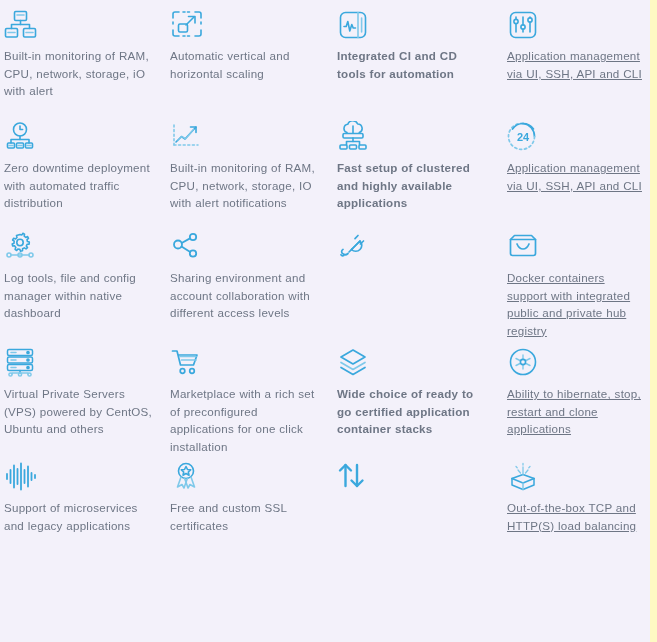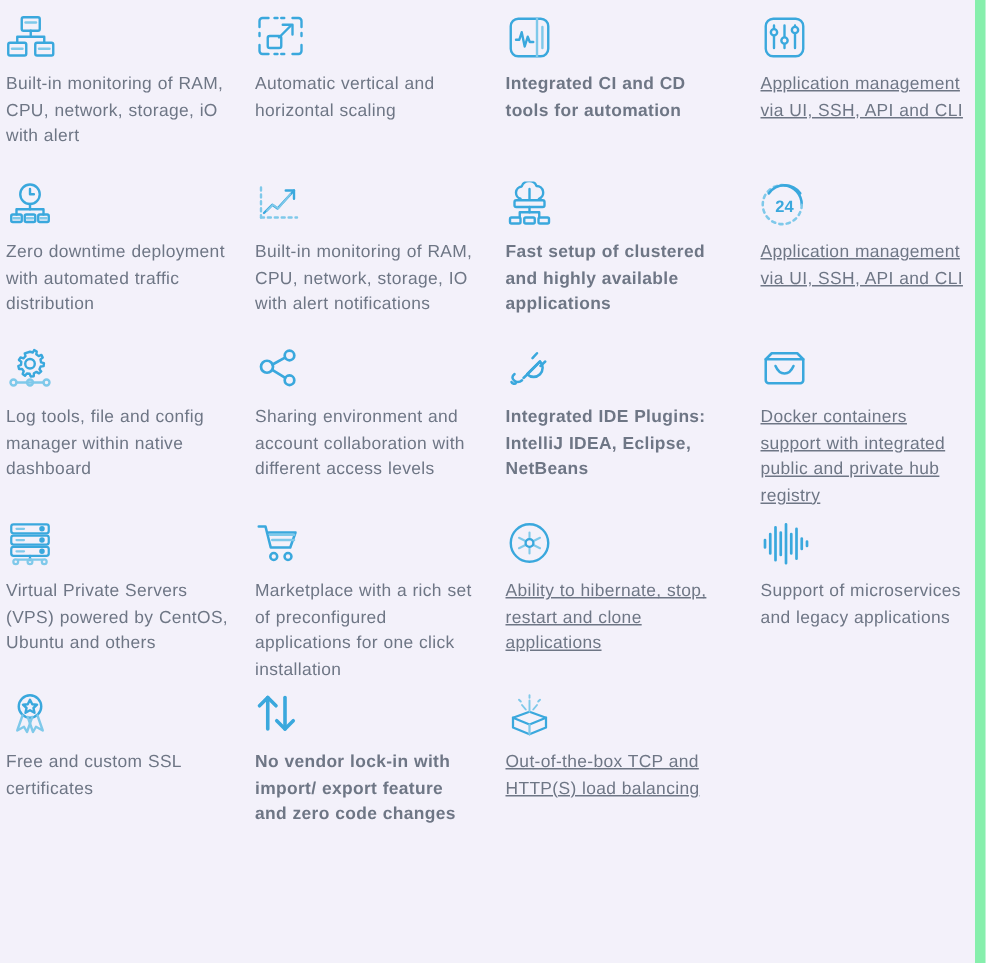--- a/index.html
+++ b/index.html
@@ -10,21 +10,21 @@
     width: 657px;
     height: 642px;
     background: #ffffff;
     font-family: "Liberation Sans", sans-serif;
     overflow: hidden;
   }
   #root {
     position: relative;
     width: 657px;
     height: 642px;
-    background: #86efac;
+    background: #fef9c3;
   }
   #panel {
     position: absolute;
     left: 0;
     top: 0;
     width: 650px;
     height: 642px;
     background: #f3f1fa;
   }
   #grid {
@@ -218,21 +218,20 @@
       <span class="icon-wrap">
         <svg width="34" height="32" viewBox="0 0 34 32" fill="none" stroke="#3aa8dd" stroke-width="1.7" stroke-linecap="round" stroke-linejoin="round">
           <path d="M14.5 18.5a6 6 0 008.5-8.5l-8.5 8.5z"></path>
           <path d="M12 21l3-2.8"></path>
           <path d="M23 10l-8.5 8.5"></path>
           <path d="M21 4.5l-3 3.2M26.5 10l-3.2 3"></path>
           <path d="M11 22.5c-1.8 1.6-4 1.3-5.3.2-1.4-1.2-1.5-3 .3-4.3"></path>
           <path d="M6.8 24.5c-1.2.6-2.4.2-2.8-.8"></path>
         </svg>
       </span>
-      <div class="cap">Integrated IDE Plugins: IntelliJ IDEA, Eclipse, NetBeans</div>
     </div>
 
     <div class="cell col4">
       <span class="icon-wrap">
         <svg width="34" height="32" viewBox="0 0 34 32" fill="none" stroke="#3aa8dd" stroke-width="1.7" stroke-linecap="round" stroke-linejoin="round">
           <path d="M3.5 8.5h25v14a2 2 0 01-2 2h-21a2 2 0 01-2-2z"></path>
           <path d="M3.5 8.5l4-4h17l4 4"></path>
           <path d="M10 13c1.5 3.5 4 5 6 5s4.5-1.5 6-5"></path>
         </svg>
       </span>
@@ -265,20 +264,30 @@
           <path d="M2.5 4h4.5l3.5 14h13l3.5-10H9"></path>
           <path d="M10 9.5h16" stroke="#7fc9ea"></path>
           <path d="M11.5 13h14.5" stroke="#7fc9ea"></path>
           <circle cx="12.5" cy="24" r="2.3"></circle>
           <circle cx="22" cy="24" r="2.3"></circle>
         </svg>
       </span>
       <div class="cap">Marketplace with a rich set of preconfigured applications for one click installation</div>
     </div>
 
+    <div class="cell col3">
+      <span class="icon-wrap">
+        <svg width="34" height="32" viewBox="0 0 34 32" fill="none" stroke="#3aa8dd" stroke-width="1.7" stroke-linecap="round" stroke-linejoin="round">
+          <path d="M16 3L4 10l12 7 12-7z"></path>
+          <path d="M4 15.5l12 7 12-7" stroke="#7fc9ea"></path>
+          <path d="M4 20.5l12 7 12-7"></path>
+        </svg>
+      </span>
+      <div class="cap">Wide choice of ready to go certified application container stacks</div>
+    </div>
 
     <div class="cell col4">
       <span class="icon-wrap">
         <svg width="34" height="32" viewBox="0 0 34 32" fill="none" stroke="#3aa8dd" stroke-width="1.6" stroke-linecap="round" stroke-linejoin="round">
           <circle cx="16" cy="15" r="12.5"></circle>
           <path d="M16 8v14M9 11.5l14 7M23 11.5l-14 7" stroke="#7fc9ea" stroke-width="1.4"></path>
           <circle cx="16" cy="15" r="2.6" fill="#f3f1fa"></circle>
         </svg>
       </span>
       <div class="cap">Ability to hibernate, stop, restart and clone applications</div>
@@ -307,21 +316,20 @@
 
     <div class="cell col3">
       <span class="icon-wrap">
         <svg width="34" height="32" viewBox="0 0 34 32" fill="none" stroke="#3aa8dd" stroke-width="2.4" stroke-linecap="round" stroke-linejoin="round">
           <path d="M8.5 25V4"></path>
           <path d="M3 9.5l5.5-5.5L14 9.5"></path>
           <path d="M20 4v21" stroke="#3aa8dd"></path>
           <path d="M14.5 19.5L20 25l5.5-5.5"></path>
         </svg>
       </span>
-      <div class="cap">No vendor lock-in with import/ export feature and zero code changes</div>
     </div>
 
     <div class="cell col4">
       <span class="icon-wrap">
         <svg width="34" height="32" viewBox="0 0 34 32" fill="none" stroke="#3aa8dd" stroke-width="1.5" stroke-linecap="round" stroke-linejoin="round">
           <path d="M5 17.5l11 4.5 11-4.5"></path>
           <path d="M5 17.5v6.5l11 4.5 11-4.5v-6.5"></path>
           <path d="M5 17.5l11-4 11 4"></path>
           <path d="M16 22v6.5" stroke="#7fc9ea"></path>
           <path d="M16 13.5V6M11 9l2.5 3M21 9l-2.5 3" stroke="#7fc9ea" stroke-width="1.3"></path>

